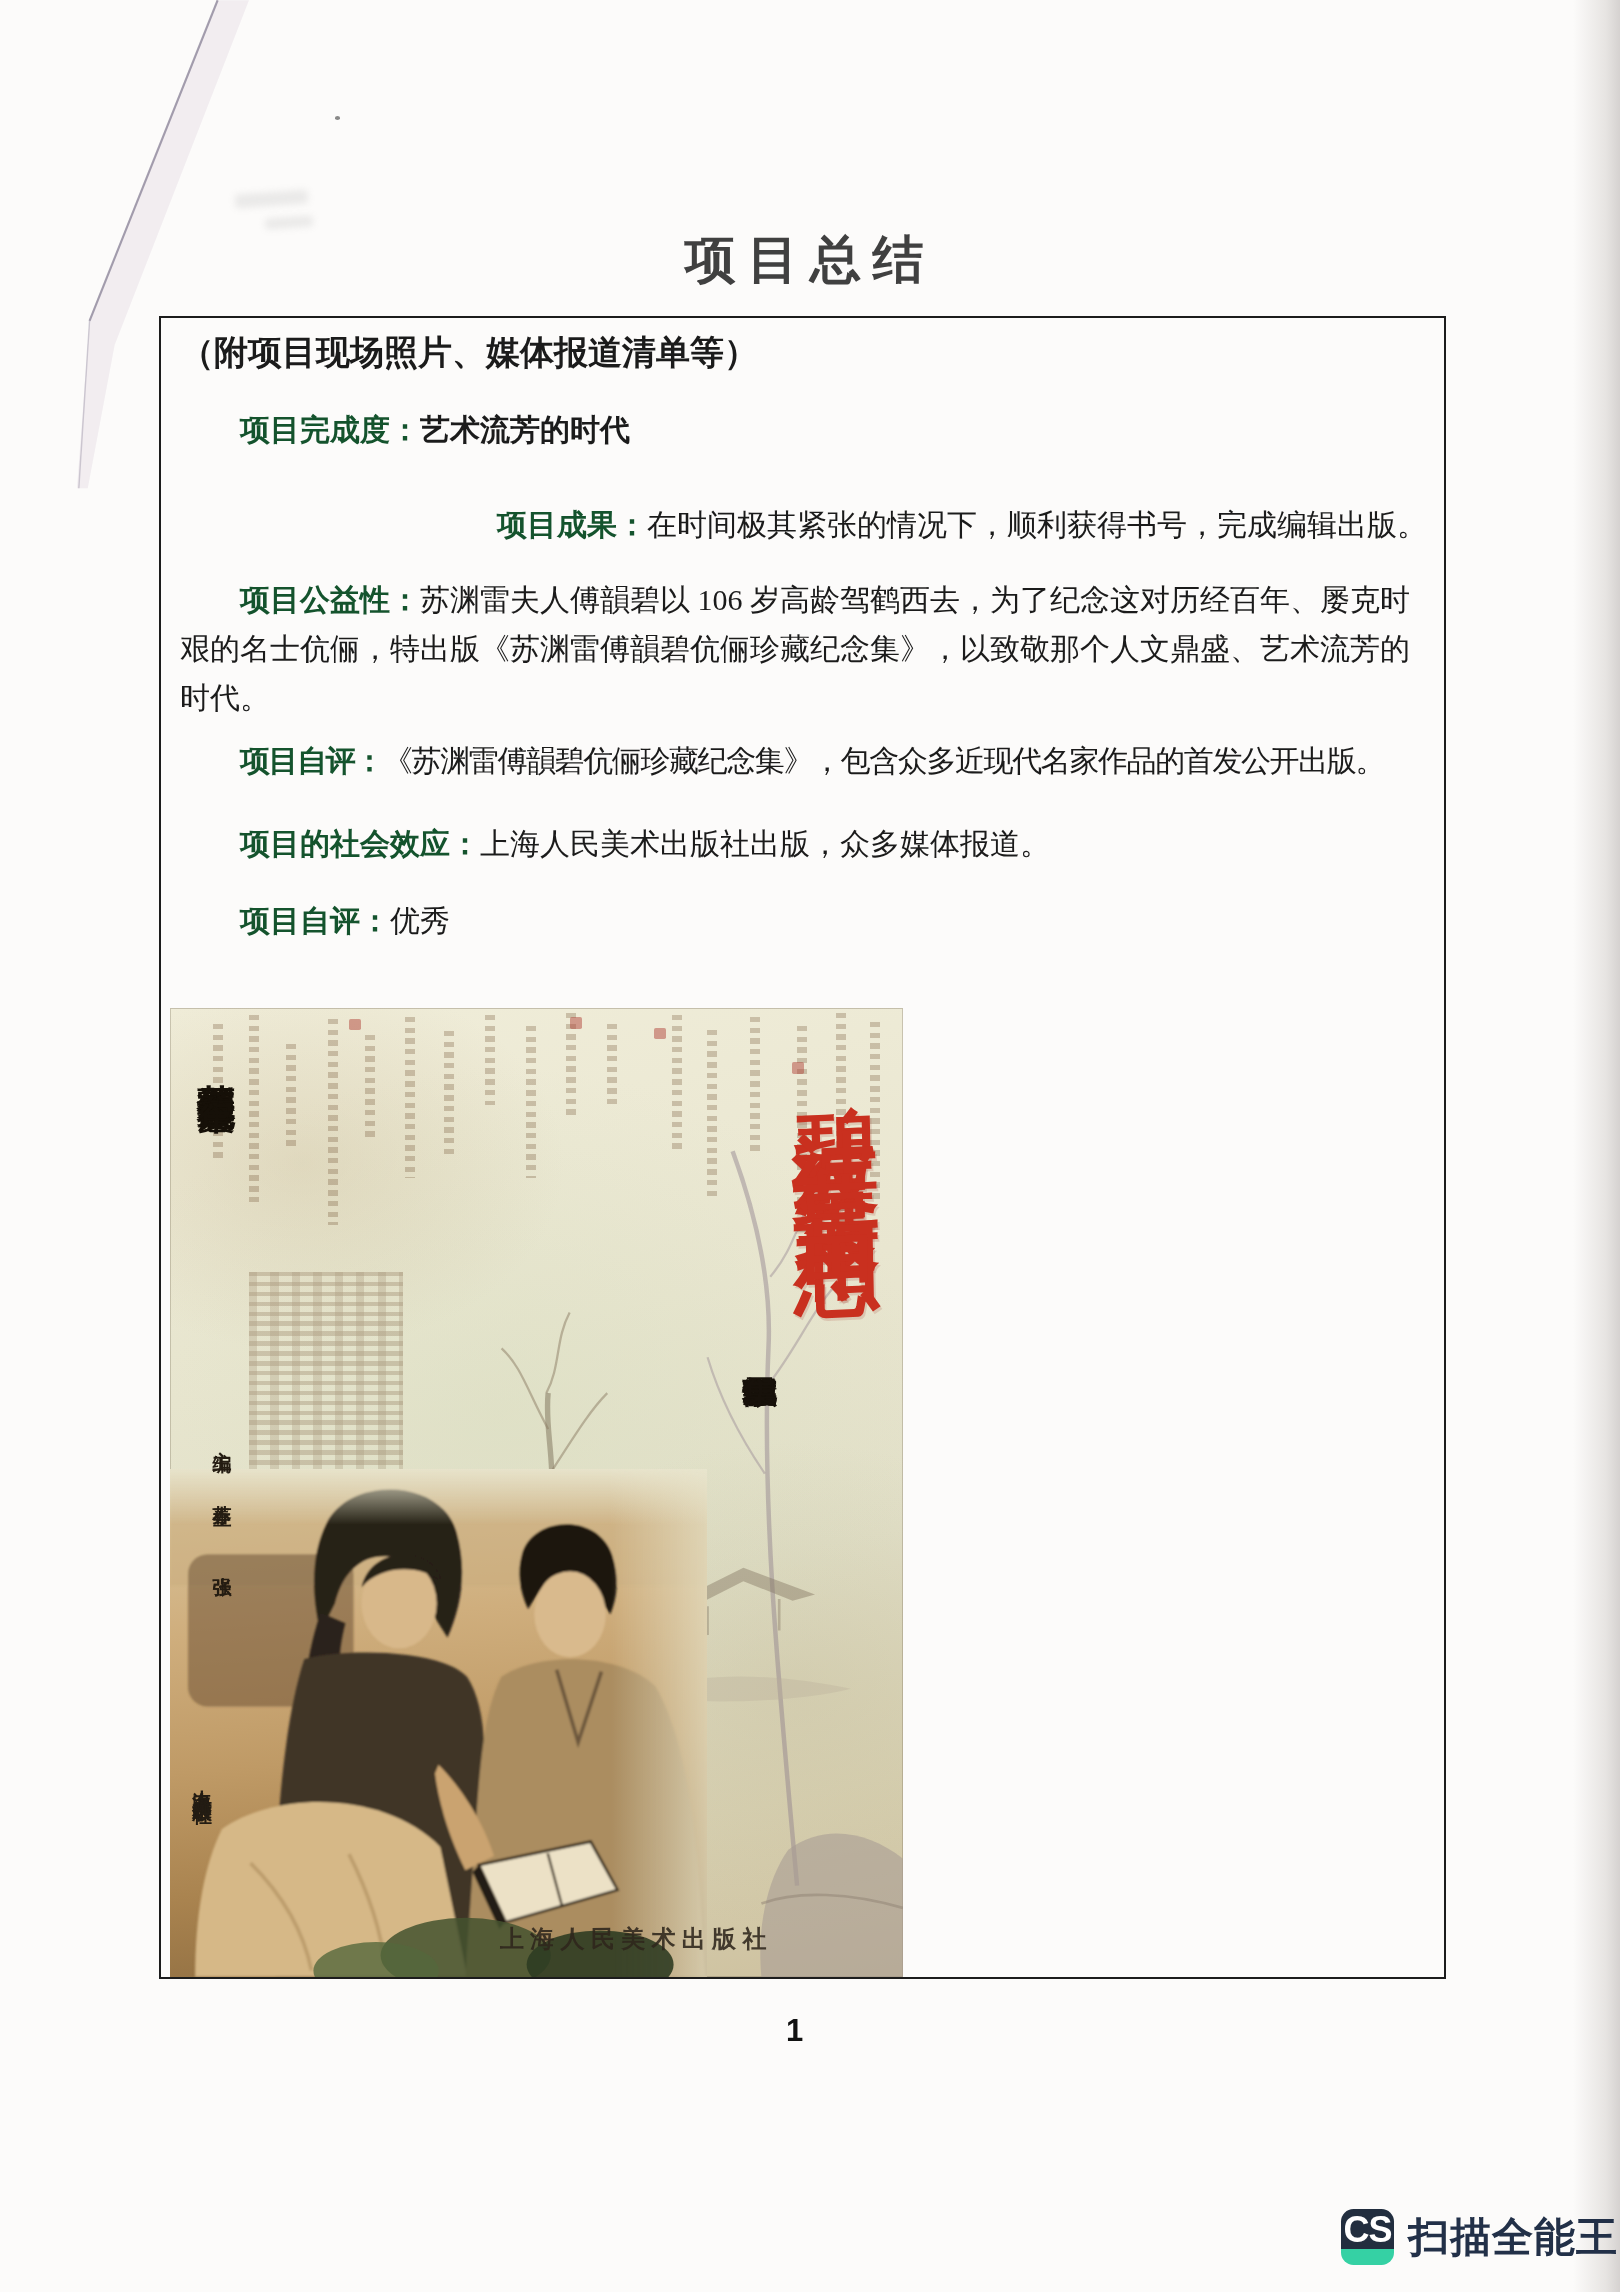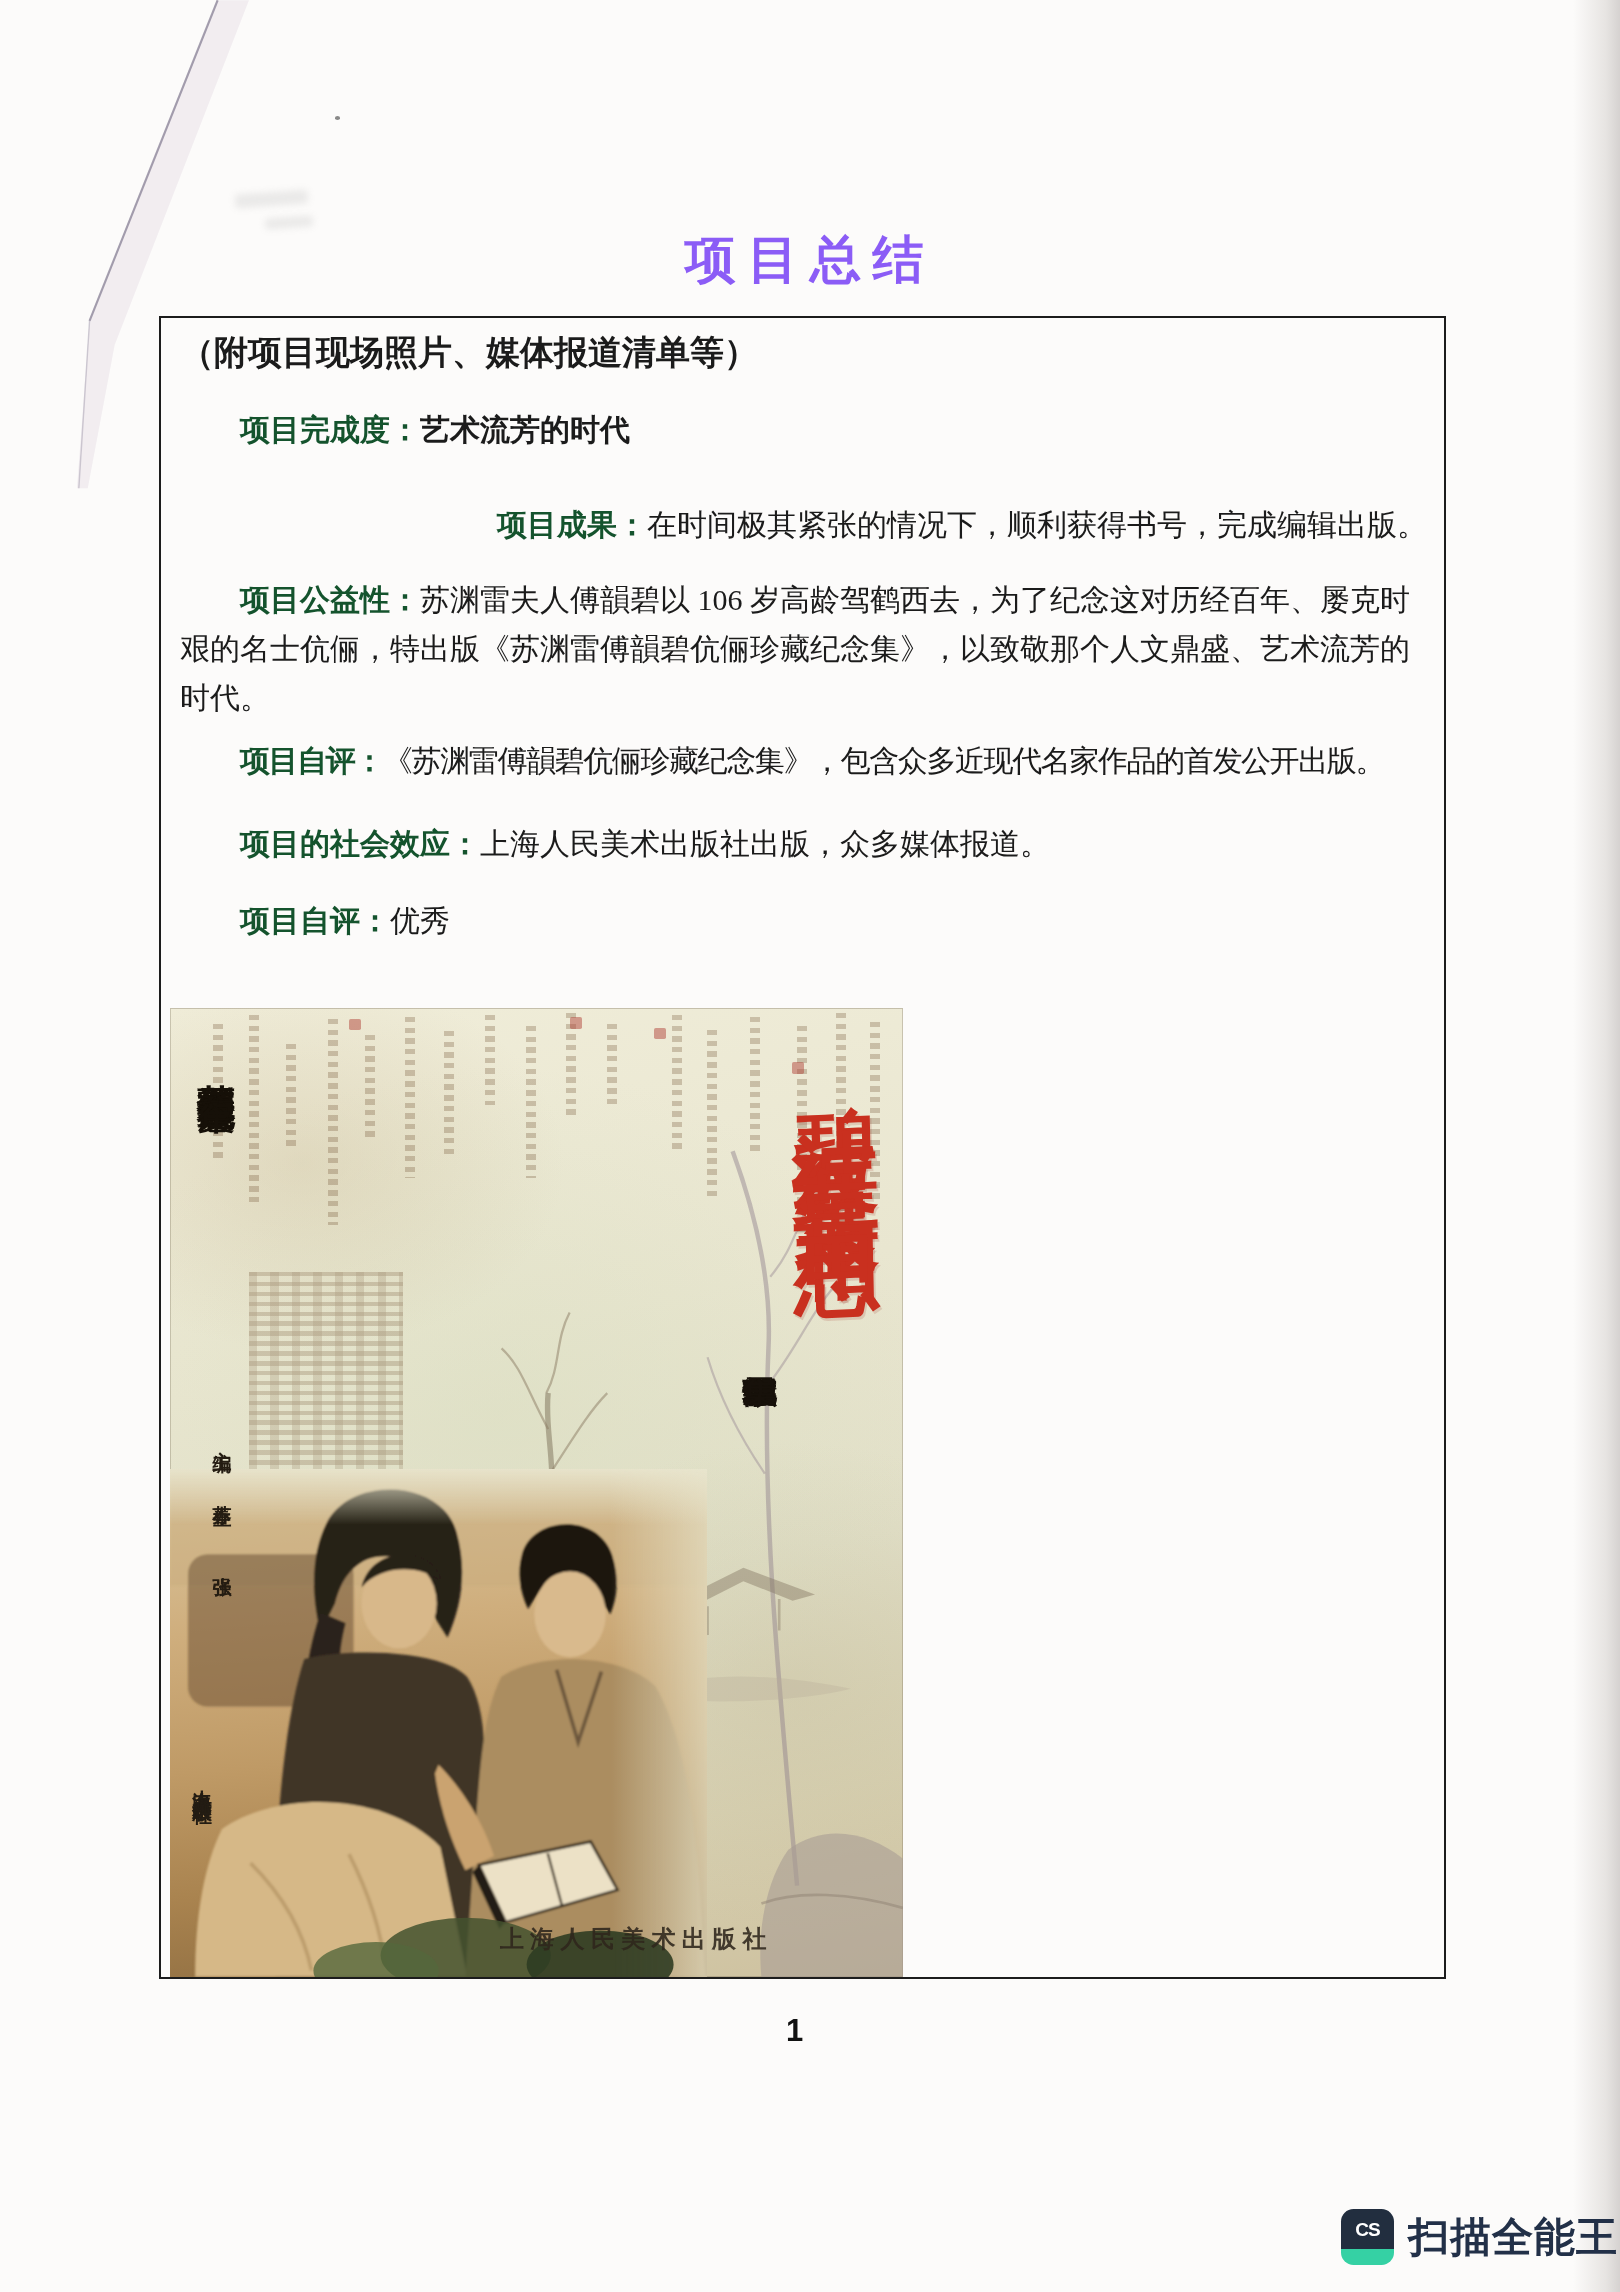--- a/index.html
+++ b/index.html
@@ -11,21 +11,21 @@
   }
   
   .scan-overlay{position:absolute;left:0;top:0;width:1620px;height:2293px;pointer-events:none;}
   .right-edge-shade{position:absolute;right:0;top:0;width:47px;height:2293px;
     background:linear-gradient(90deg,rgba(210,206,203,0) 0%,rgba(213,209,206,.55) 70%,rgba(200,196,194,.75) 100%);}
   .bleed-smudge{position:absolute;background:#9a9a9a;opacity:.18;filter:blur(3.6px);border-radius:3.6px;}
   .ink-dot{position:absolute;width:5.4px;height:3.6px;background:#4c4c4c;border-radius:50%;opacity:.65;}
   
   .doc-title{
     position:absolute;left:0;top:192px;width:1620px;text-align:center;
-    font-size:51px;font-weight:700;letter-spacing:11.6px;color:#8b5cf6;
+    font-size:51px;font-weight:700;letter-spacing:11.6px;color:#404040;
     font-family:Liberation Sans, sans-serif;
   }
   
   .summary-box{
     position:absolute;left:159px;top:316px;width:1287px;height:1663px;
     border:2.7px solid #1c1c1c;box-sizing:border-box;background:transparent;
   }
   .para{position:absolute;left:19px;right:17px;margin:0;line-height:49px;
     font-size:30px;color:#1b1b1b;text-indent:60px;
     font-family:"Liberation Serif","DejaVu Serif",serif;}
@@ -75,21 +75,21 @@
     font-family:"Liberation Sans","DejaVu Sans",sans-serif;}
   .pub-bottom{position:absolute;left:330px;top:915px;font-size:24px;letter-spacing:6.3px;
     color:#2e261c;font-weight:700;opacity:.88;}
   
   .page-number{position:absolute;left:786px;top:2013px;font-size:31px;font-weight:700;
     font-family:"Liberation Sans","DejaVu Sans",sans-serif;color:#111;}
   .watermark{position:absolute;left:1341px;top:2209px;display:flex;align-items:center;}
   .cs-icon{width:53px;height:56px;border-radius:12.5px;
     background:linear-gradient(180deg,#222e3f 0%,#222e3f 72%,#35d1a4 72%,#35d1a4 100%);
     display:flex;align-items:flex-start;justify-content:center;}
-  .cs-icon span{color:#ffffff;font-size:19px;font-weight:800;line-height:41px;letter-spacing:-0.9px;
+  .cs-icon span{color:#ffffff;font-size:36px;font-weight:800;line-height:41px;letter-spacing:-0.9px;
     font-family:"Liberation Sans","DejaVu Sans",sans-serif;}
   .cs-name{margin-left:14.3px;font-size:41px;font-weight:700;color:#223048;
     font-family:"Liberation Sans","DejaVu Sans",sans-serif;letter-spacing:0.9px;}
 </style>
 </head>
 <body>
 
 <svg class="scan-overlay" width="1620" height="2293" viewBox="0 0 1809 2560">
   <polygon points="243,0 278,0 128,385 98,545 86,545 100,358" fill="rgba(216,200,214,.28)"></polygon>
   <line x1="243" y1="0" x2="100" y2="358" stroke="#948da0" stroke-width="2.4" opacity=".85"></line>

